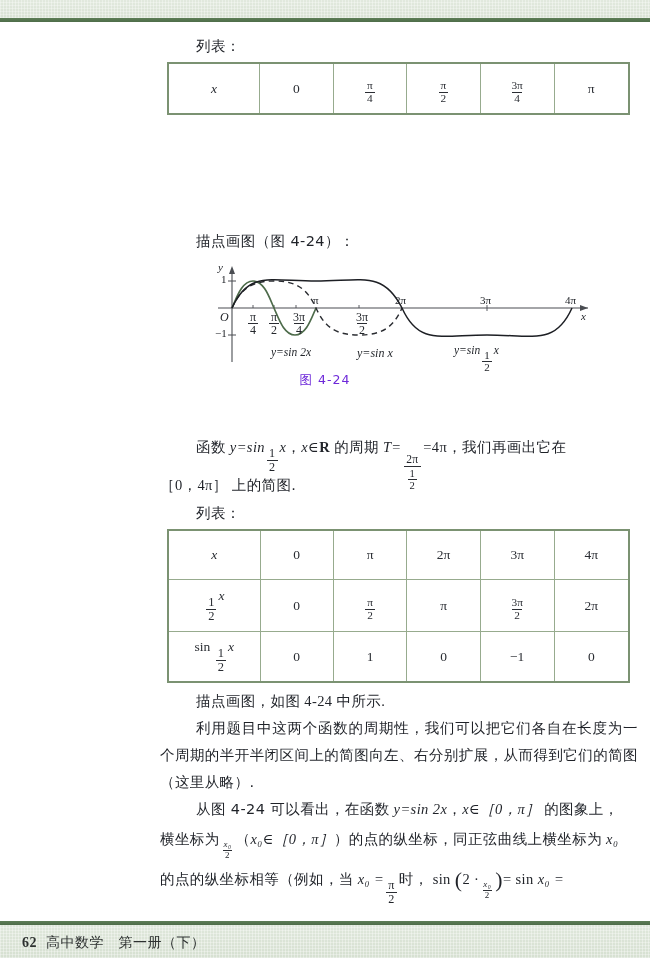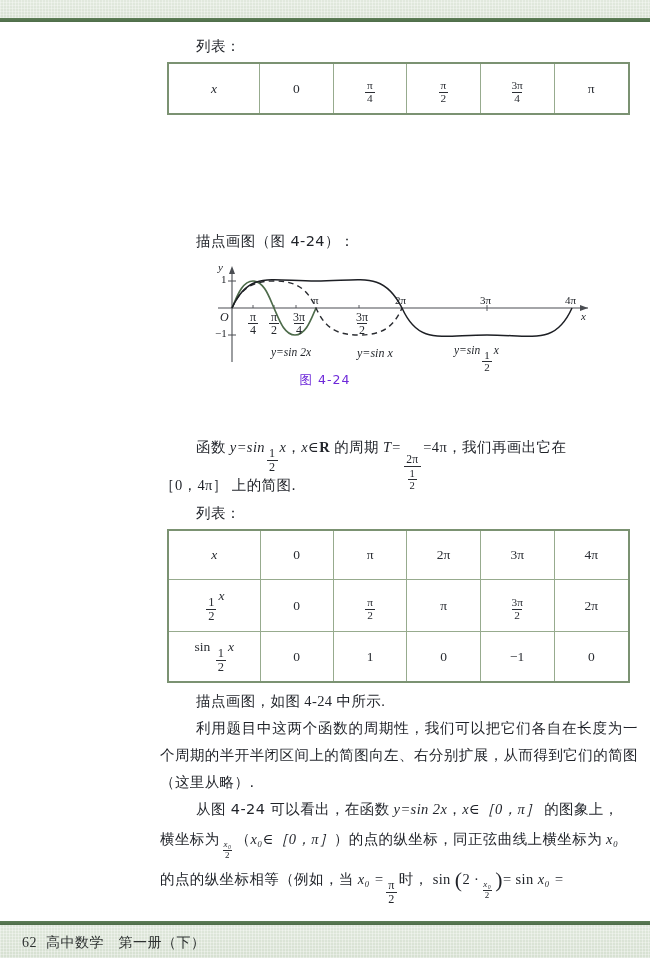--- a/index.html
+++ b/index.html
@@ -32,21 +32,21 @@
     background:
       repeating-linear-gradient(90deg, rgba(255,255,255,.35) 0 1px, rgba(0,0,0,0) 1px 3px),
       repeating-linear-gradient(0deg, rgba(255,255,255,.30) 0 1px, rgba(0,0,0,0) 1px 3px),
       linear-gradient(#dfe7db,#d6e0d1);
   }
   #footer{
     position:absolute;left:22px;top:934px;
     display:flex;align-items:baseline;gap:9px;
     font-size:12.5px;color:#2d3130;letter-spacing:.5px;
   }
-  #footer .pg{font-size:14px;font-weight:400;}
+  #footer .pg{font-size:14px;font-weight:700;}
   #footer .bk{font-family:"DejaVu Sans","Liberation Sans",sans-serif;font-size:14px;}
 
   
   .cjk{font-family:"DejaVu Sans","Liberation Sans",sans-serif;}
   .para{
     position:absolute;
     font-size:14.5px;line-height:27px;
     letter-spacing:.4px;
     color:#1f2228;
   }

